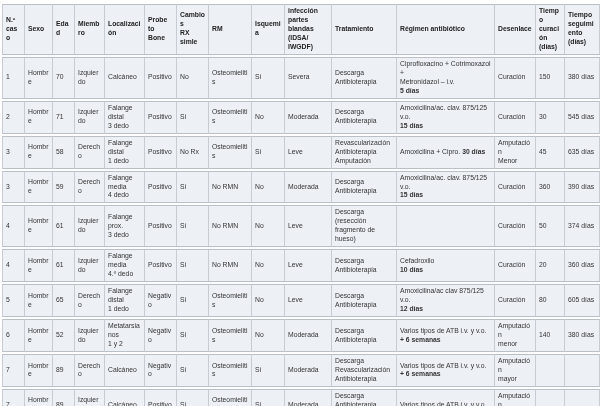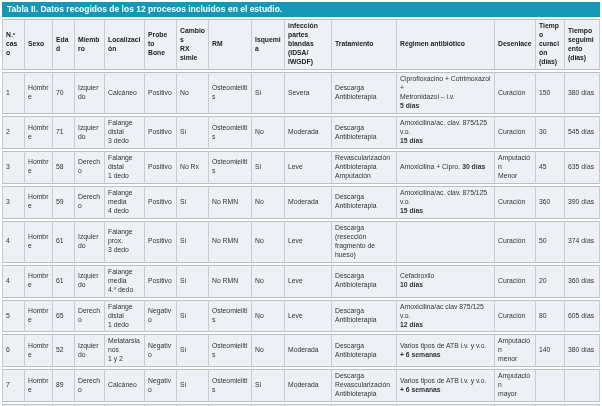--- a/index.html
+++ b/index.html
@@ -34,21 +34,20 @@
   th:first-child,td:first-child{border-left:1px solid #C6CCD2;}
   th{font-weight:bold;color:#222;height:34px;}
   td{height:20px;color:#333;}
   td b{font-weight:bold;}
 </style>
 </head>
 <body>
 
 <div class="page">
 
-  <div class="title-bar">Tabla II. Datos recogidos de los 12 procesos incluidos en el estudio.</div>
 
   <table class="data">
     <colgroup>
       <col style="width:23px">
         <col style="width:28px">
         <col style="width:22px">
       <col style="width:30px">
         <col style="width:40px">
         <col style="width:32px">
       <col style="width:32px">

